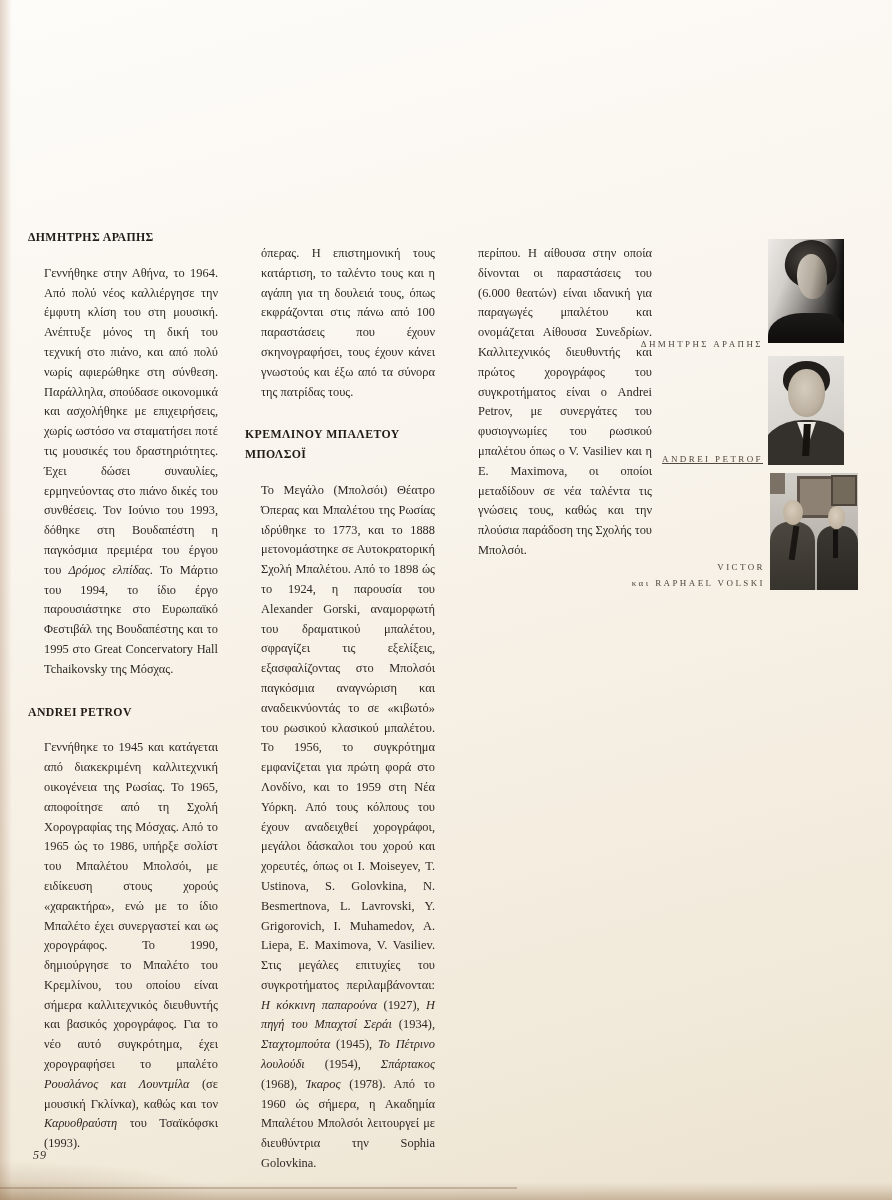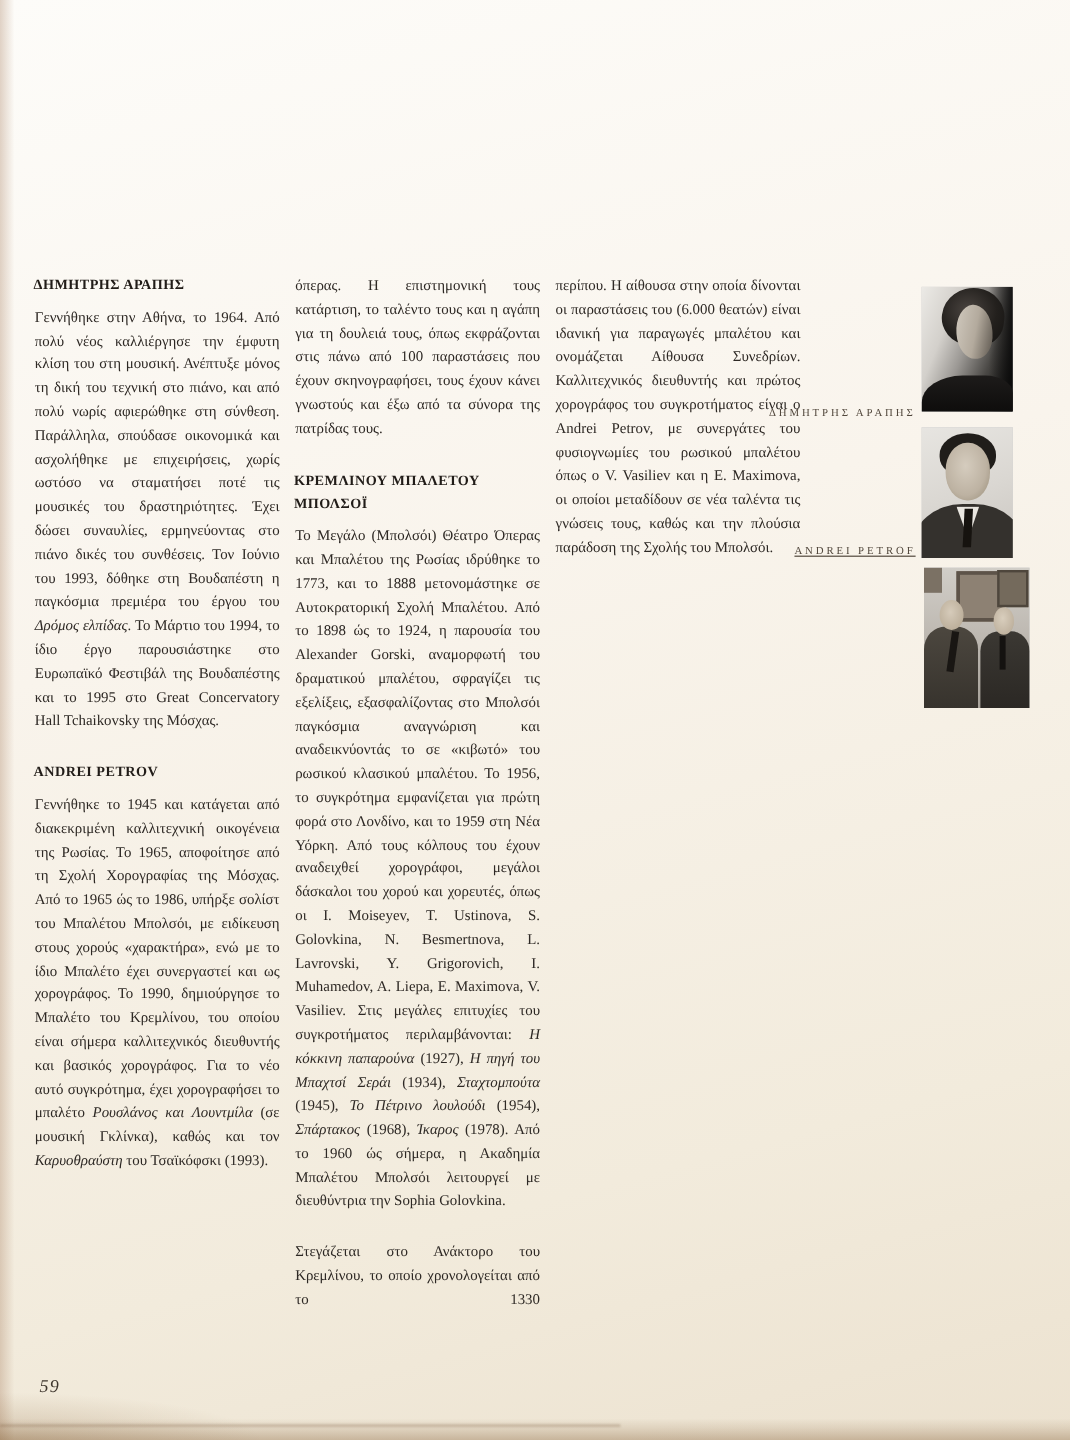--- a/index.html
+++ b/index.html
@@ -35,21 +35,21 @@
     display:flex;gap:11px;color:#2d2824;
   }
   .col{width:206px;}
   .sec{margin:0 0 23px 0;}
   .heading{
     margin:0 0 7px 0;
     font-size:11.8px;font-weight:bold;letter-spacing:0.4px;
     line-height:19.8px;color:#211c18;
   }
   .body-par{
-    margin:1px;font-size:12.4px;line-height:19.8px;
+    margin:16px;font-size:12.4px;line-height:19.8px;
     text-align:justify;color:#2d2824;
   }
   .jlast{text-align-last:justify;}
   .it{font-style:italic;}
 
   
   .photo{position:absolute;overflow:hidden;background:#ccc;}
   .photo>div{position:absolute;}
   #photo1{left:768px;top:239px;width:76px;height:104px;}
   .a-bg{inset:0;background:linear-gradient(112deg,#eceae6 0%,#d3d0cb 28%,#9b9894 48%,#4a4845 70%,#191817 90%);}
@@ -92,21 +92,21 @@
     font-size:9px;letter-spacing:2.4px;color:#51473c;
     font-family:"Liberation Serif","DejaVu Serif",serif;
   }
   #caption1{right:129px;top:339px;width:220px;}
   #caption2{right:129px;top:454px;width:220px;text-decoration:underline;}
   #caption3{right:127px;top:560px;width:240px;line-height:15.5px;}
 
   
   .page-number{
     position:absolute;left:33px;top:1148px;
-    font-style:italic;font-size:15px;color:#3e362d;
+    font-style:italic;font-size:12px;color:#3e362d;
     letter-spacing:1px;
   }
 </style>
 </head>
 <body>
 
 <div class="page">
   <div class="edge-left"></div>
 
   <div class="text-grid">
@@ -167,19 +167,23 @@
     <div class="v-frame1"></div>
     <div class="v-frame2"></div>
     <div class="v-frame3"></div>
     <div class="v-body1"></div>
     <div class="v-tie1"></div>
     <div class="v-head1"></div>
     <div class="v-body2"></div>
     <div class="v-tie2"></div>
     <div class="v-head2"></div>
   </div>
+  <div class="caption" id="caption3">
+    <span>VICTOR</span><br>
+    <span>και RAPHAEL VOLSKI</span>
+  </div>
 
   <div class="page-number">59</div>
 
   <div class="corner-shadow"></div>
   <div class="edge-bottom"></div>
   <div class="edge-bottom-line"></div>
 </div>
 
 </body></html>

